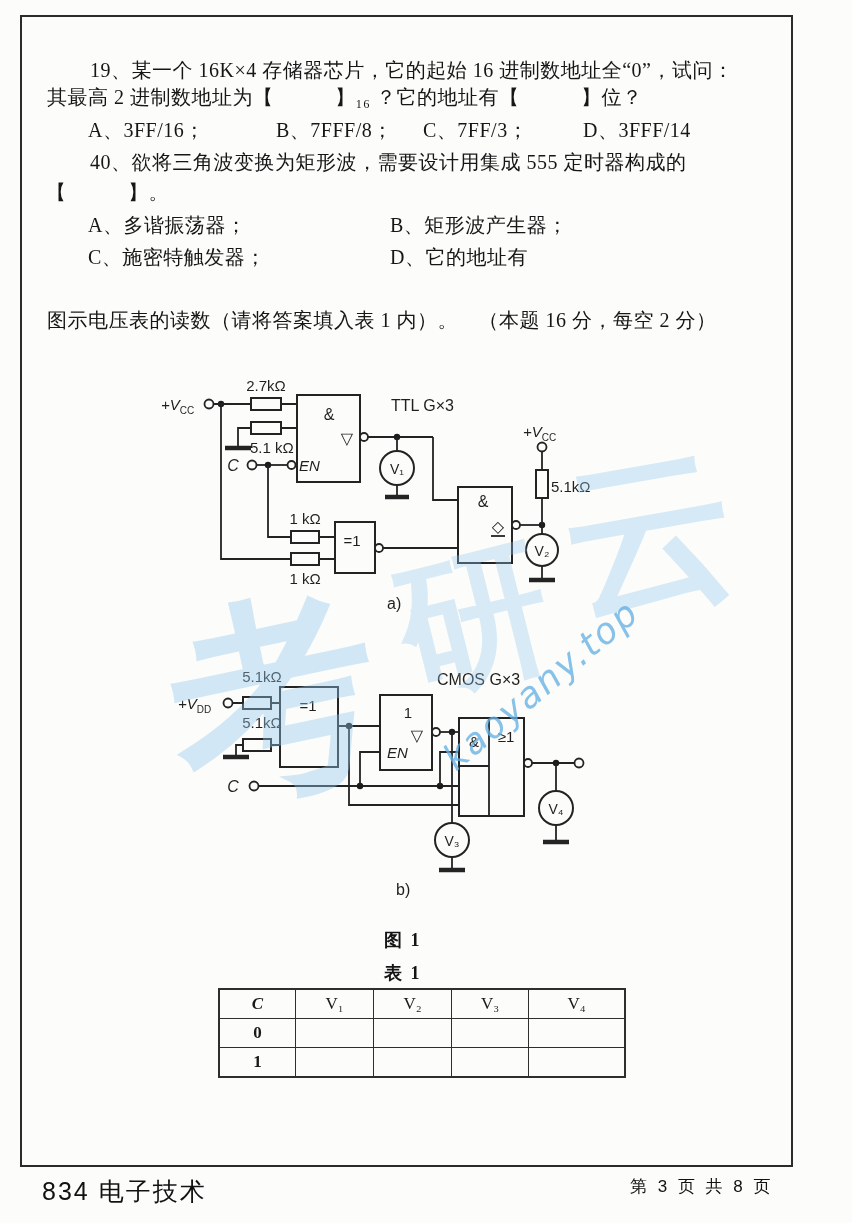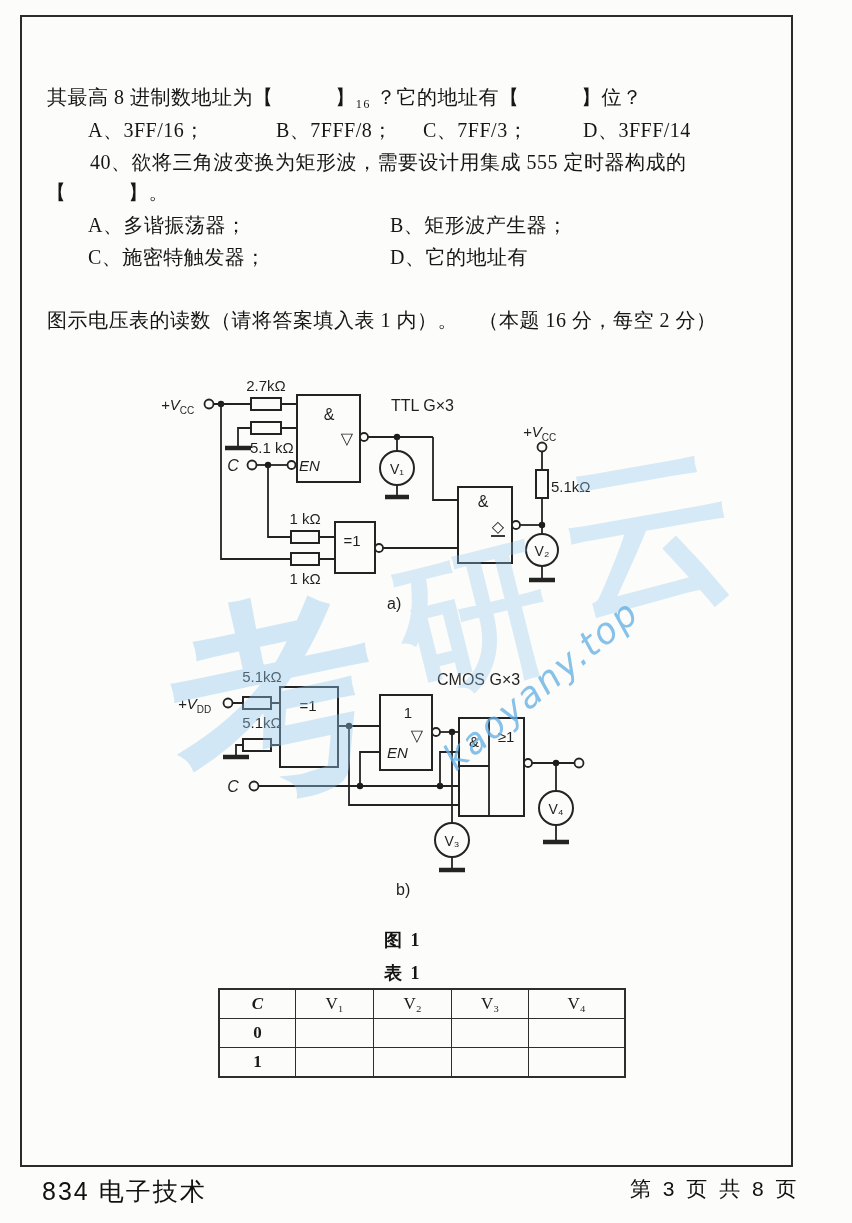--- a/index.html
+++ b/index.html
@@ -50,38 +50,39 @@
   .vtable { position:absolute; left:218px; top:988px; border-collapse:collapse; }
   .vtable td {
     border:1.5px solid #2e2e2e; height:28px; text-align:center;
     font-size:17px; padding:0;
   }
   .vtable { border:2px solid #2e2e2e; }
   .hdr-c { font-style:italic; font-weight:bold; }
   .rowlbl { font-weight:bold; }
   .footer-left  { position:absolute; left:42px;  top:1175px; font-size:25px;
                   font-family:"Liberation Sans", sans-serif; color:#111; letter-spacing:2px; }
-  .footer-right { position:absolute; left:630px; top:1175px; font-size:21px;
+  .footer-right { position:absolute; left:630px; top:1175px; font-size:17px;
                   font-family:"Liberation Sans", sans-serif; color:#111; letter-spacing:3px; }
 </style>
 </head>
 <body>
 
 <div class="page">
 
   <div class="border-box"></div>
 
   <div class="wm">
     <div class="wm-stamp" style="left:170px; top:560px; font-size:210px; transform:rotate(-12deg);">考</div>
     <div class="wm-stamp" style="left:400px; top:520px; font-size:150px; transform:rotate(-14deg); color:rgba(146,200,238,0.34);">研</div>
     <div class="wm-stamp" style="left:565px; top:420px; font-size:170px; transform:rotate(-10deg); color:rgba(146,200,238,0.36);">云</div>
     <div class="wm-text">kaoyany.top</div>
   </div>
 
-  <div class="line" style="left:47px; top:86px;">其最高 8 进制数地址为【　　　】₁₆ ？它的地址有【　　　】位？</div>
+  <div class="line" style="left:90px; top:59px;">19、某一个 16K×4 存储器芯片，它的起始 16 进制数地址全“0”，试问：</div>
+  <div class="line" style="left:47px; top:86px;">其最高 2 进制数地址为【　　　】₁₆ ？它的地址有【　　　】位？</div>
 
   <div class="line" style="left:88px; top:119px; width:660px;">
     <span class="opt" style="left:0px;">A、3FF/16；</span>
     <span class="opt" style="left:188px;">B、7FFF/8；</span>
     <span class="opt" style="left:335px;">C、7FF/3；</span>
     <span class="opt" style="left:495px;">D、3FFF/14</span>
   </div>
 
   <div class="line" style="left:90px; top:151px;">40、欲将三角波变换为矩形波，需要设计用集成 555 定时器构成的</div>
   <div class="line" style="left:46px; top:181px;">【　　　】。</div>

